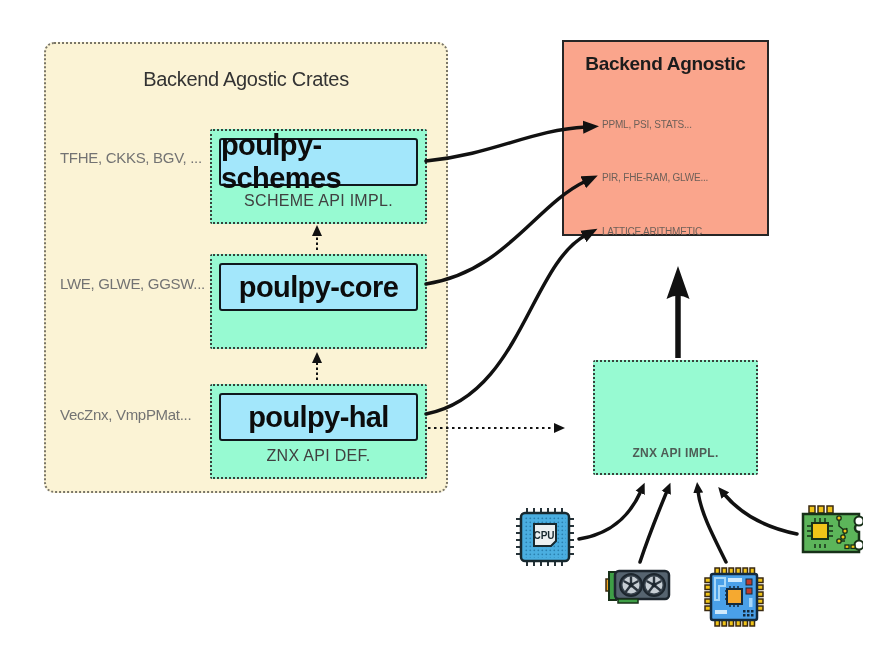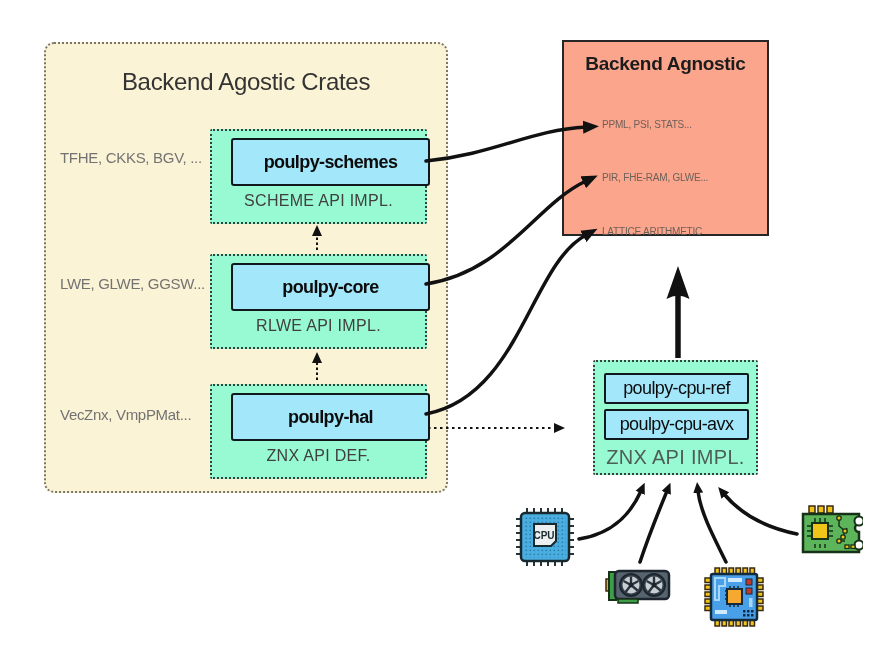--- a/index.html
+++ b/index.html
@@ -7,41 +7,41 @@
     position:relative;width:886px;height:650px;background:#ffffff;overflow:hidden;
     font-family:"Liberation Sans","DejaVu Sans",sans-serif;color:#111;
   }
   
   .crates-panel{
     position:absolute;left:44px;top:42px;width:404px;height:451px;
     background:#FBF3D5;border:2px dotted #7a7668;border-radius:10px;box-sizing:border-box;
   }
   .crates-title{
     position:absolute;left:0;top:24px;width:100%;text-align:center;
-    font-size:24px;font-weight:500;color:#333;letter-spacing:-0.3px;
+    font-size:20px;font-weight:500;color:#333;letter-spacing:-0.3px;
   }
   .side-label{
     position:absolute;left:14px;width:152px;font-size:15px;color:#737373;
     white-space:nowrap;letter-spacing:-0.3px;
   }
   .side-label.l1{top:105px;}
   .side-label.l2{top:231px;}
   .side-label.l3{top:362px;}
   .module{
     position:absolute;left:164px;width:217px;height:95px;box-sizing:border-box;
     background:#97FAD2;border:2px dotted #37413b;border-radius:2px;
   }
   .module.m1{top:85px;}
   .module.m2{top:210px;}
   .module.m3{top:340px;}
   .module .name-box{
     position:absolute;left:7px;top:7px;width:199px;height:48px;box-sizing:border-box;
     background:#A3E7FB;border:2.5px solid #10181d;border-radius:3px;
     display:flex;align-items:center;justify-content:center;
-    font-size:18px;font-weight:700;letter-spacing:-0.6px;color:#0c0c0c;margin-left:12px;
+    font-size:29px;font-weight:700;letter-spacing:-0.6px;color:#0c0c0c;
   }
   .module .caption{
     position:absolute;left:0;top:61px;width:100%;text-align:center;
     font-size:16px;color:#404040;letter-spacing:0.3px;
   }
   
   .apps-panel{
     position:absolute;left:562px;top:40px;width:207px;height:196px;box-sizing:border-box;
     background:#FAA58C;border:2px solid #262626;
   }
@@ -64,21 +64,21 @@
   .backend-box{
     position:absolute;left:9px;width:145px;height:31px;box-sizing:border-box;
     background:#A3E7FB;border:2px solid #10181d;border-radius:2px;
     display:flex;align-items:center;justify-content:center;
     font-size:18px;color:#0c0c0c;letter-spacing:-0.6px;
   }
   .backend-box.b1{top:11px;}
   .backend-box.b2{top:47px;}
   .backend-caption{
     position:absolute;left:0;top:84px;width:100%;text-align:center;
-    font-size:20px;color:#4e5d56;letter-spacing:0.3px;
+    font-size:12px;color:#4e5d56;letter-spacing:0.3px;font-weight:bold;
   }
   
   .arrows-overlay{position:absolute;left:0;top:0;width:886px;height:650px;pointer-events:none;}
   .hw-icon{position:absolute;}
 </style>
 </head>
 <body>
 
 <div class="canvas">
 
@@ -89,41 +89,38 @@
     <div class="side-label l2">LWE, GLWE, GGSW...</div>
     <div class="side-label l3">VecZnx, VmpPMat...</div>
 
     <div class="module m1">
       <div class="name-box">poulpy-schemes</div>
       <div class="caption">SCHEME API IMPL.</div>
     </div>
 
     <div class="module m2">
       <div class="name-box">poulpy-core</div>
-      <div class="caption">RLWE API IMPL.</div>
     </div>
 
     <div class="module m3">
       <div class="name-box">poulpy-hal</div>
       <div class="caption">ZNX API DEF.</div>
     </div>
   </div>
 
   <div class="apps-panel">
     <div class="apps-title">
       <div>Backend Agnostic</div>
     </div>
     <div class="app-item i1">PPML, PSI, STATS...</div>
     <div class="app-item i2">PIR, FHE-RAM, GLWE...</div>
     <div class="app-item i3">LATTICE ARITHMETIC</div>
   </div>
 
   <div class="backend-panel">
-    <div class="backend-box b1">poulpy-cpu-ref</div>
-    <div class="backend-box b2">poulpy-cpu-avx</div>
     <div class="backend-caption">ZNX API IMPL.</div>
   </div>
 
   <svg class="hw-icon" style="left:513px;top:505px;" width="64" height="64" viewBox="0 0 64 64">
     <defs>
       <pattern id="cpudots" width="4" height="4" patternUnits="userSpaceOnUse">
         <circle cx="1.3" cy="1.3" r="0.9" fill="#2a7fae"></circle>
       </pattern>
     </defs>
     <g stroke="#263238" stroke-width="2">

